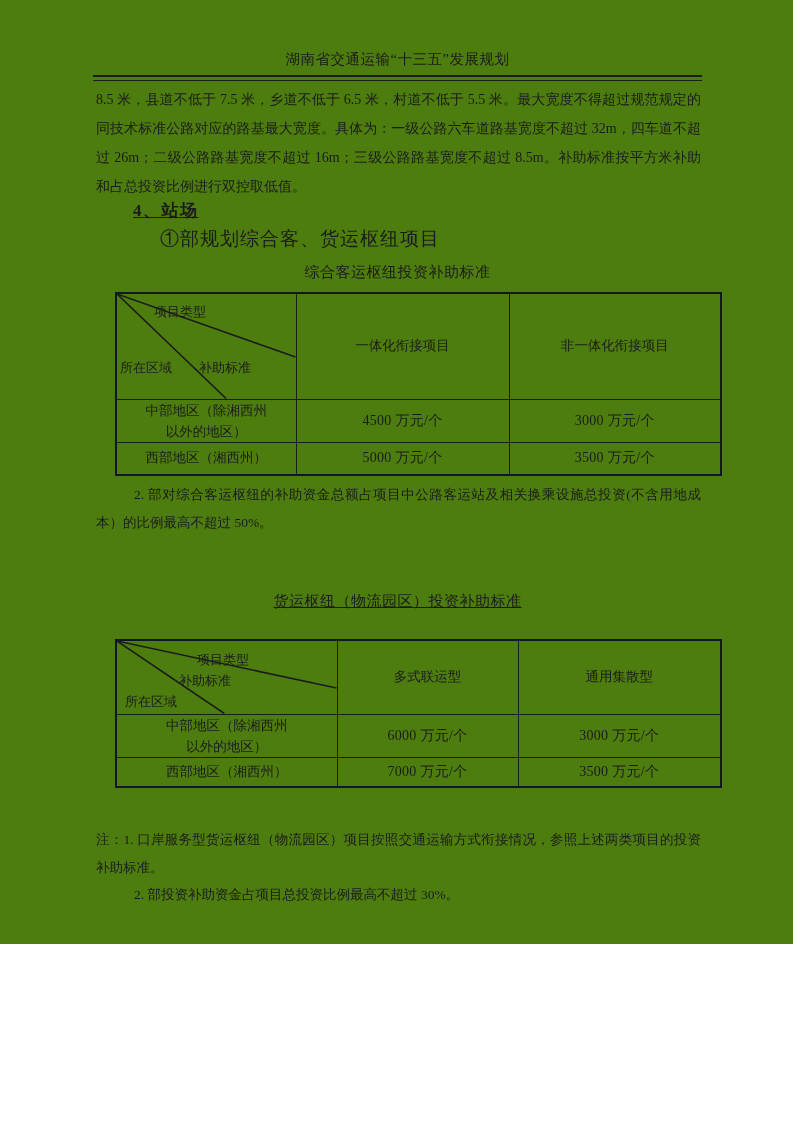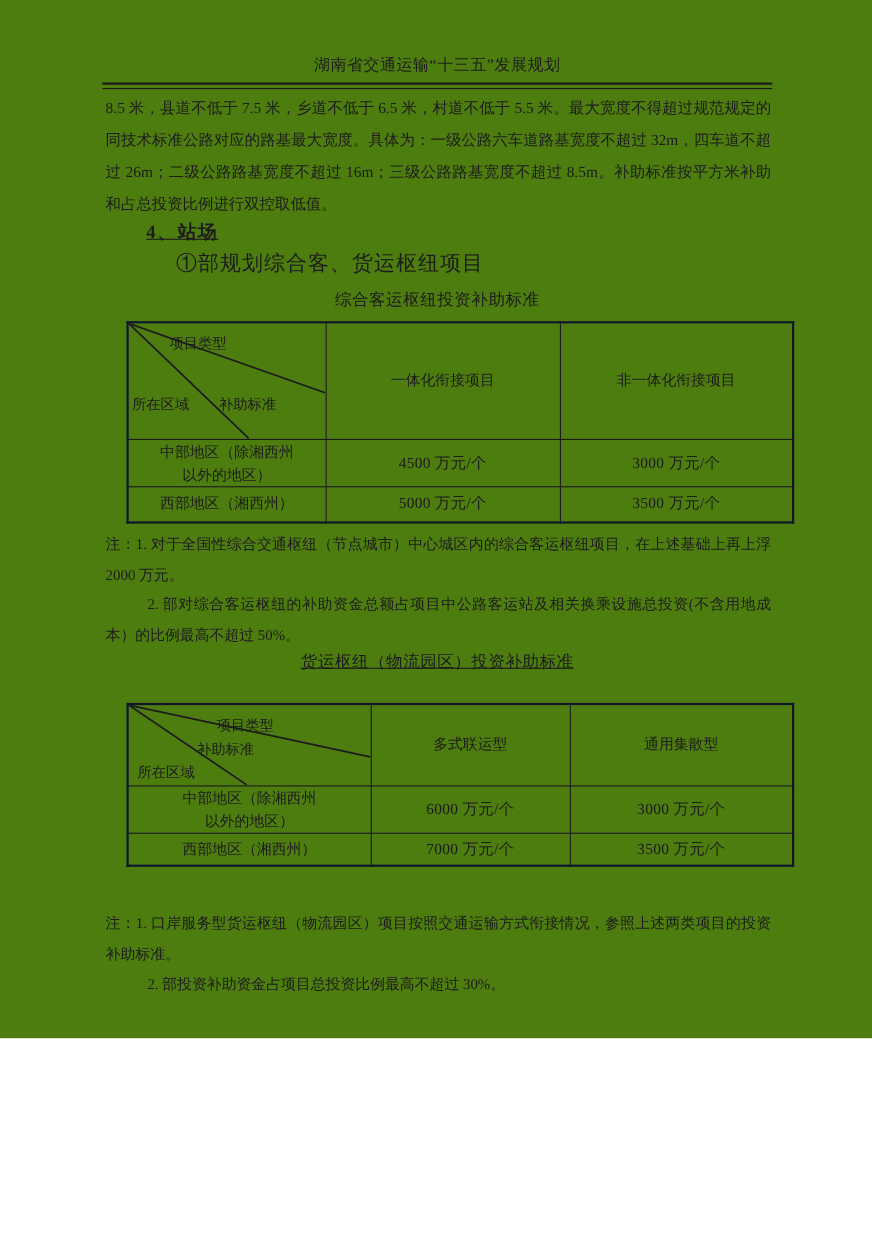--- a/index.html
+++ b/index.html
@@ -84,21 +84,20 @@
       </tr>
       <tr style="height:33px">
         <td>西部地区（湘西州）</td>
         <td class="val">5000 万元/个</td>
         <td class="val">3500 万元/个</td>
       </tr>
     </tbody>
   </table>
 
   <div class="abs note note-1">
-    <p>注：1. 对于全国性综合交通枢纽（节点城市）中心城区内的综合客运枢纽项目，在上述基础上再上浮 2000 万元。</p>
     <p class="indent">2. 部对综合客运枢纽的补助资金总额占项目中公路客运站及相关换乘设施总投资(不含用地成本）的比例最高不超过 50%。</p>
   </div>
 
   <div class="abs table-title t2-title">货运枢纽（物流园区）投资补助标准</div>
 
   <table class="grid t2">
     <colgroup>
         <col style="width:221px">
         <col style="width:181px">
         <col style="width:203px">

